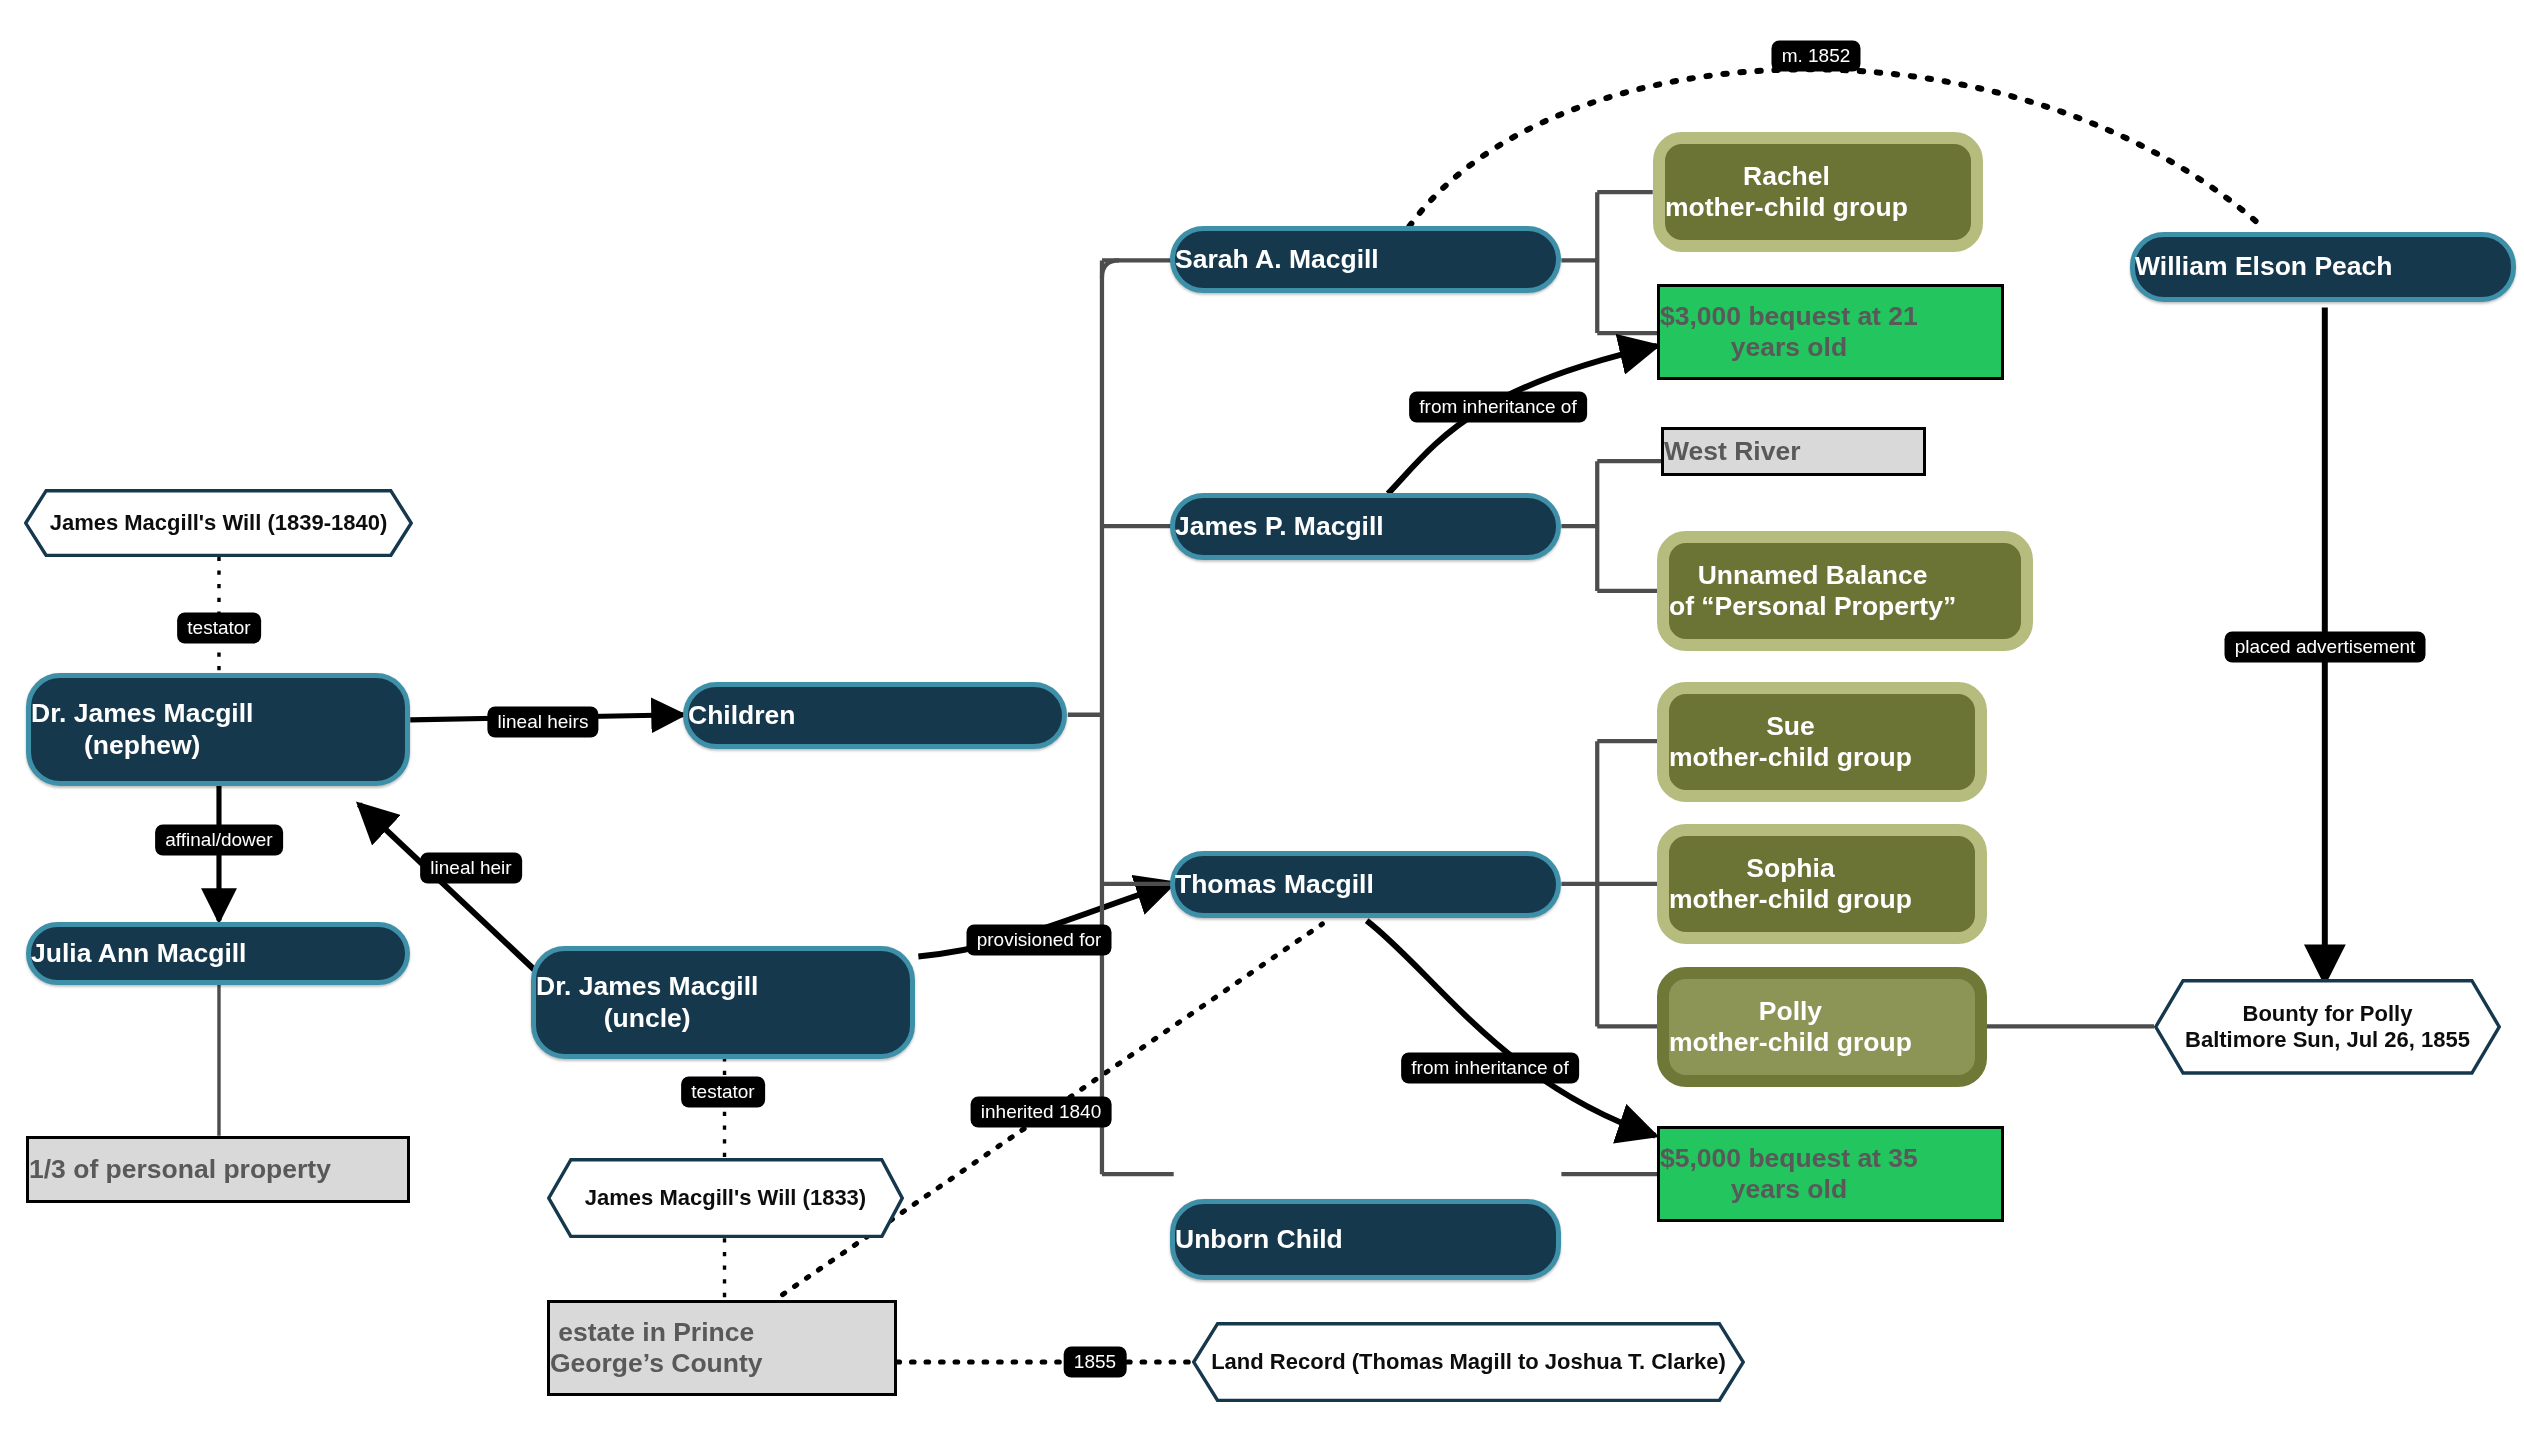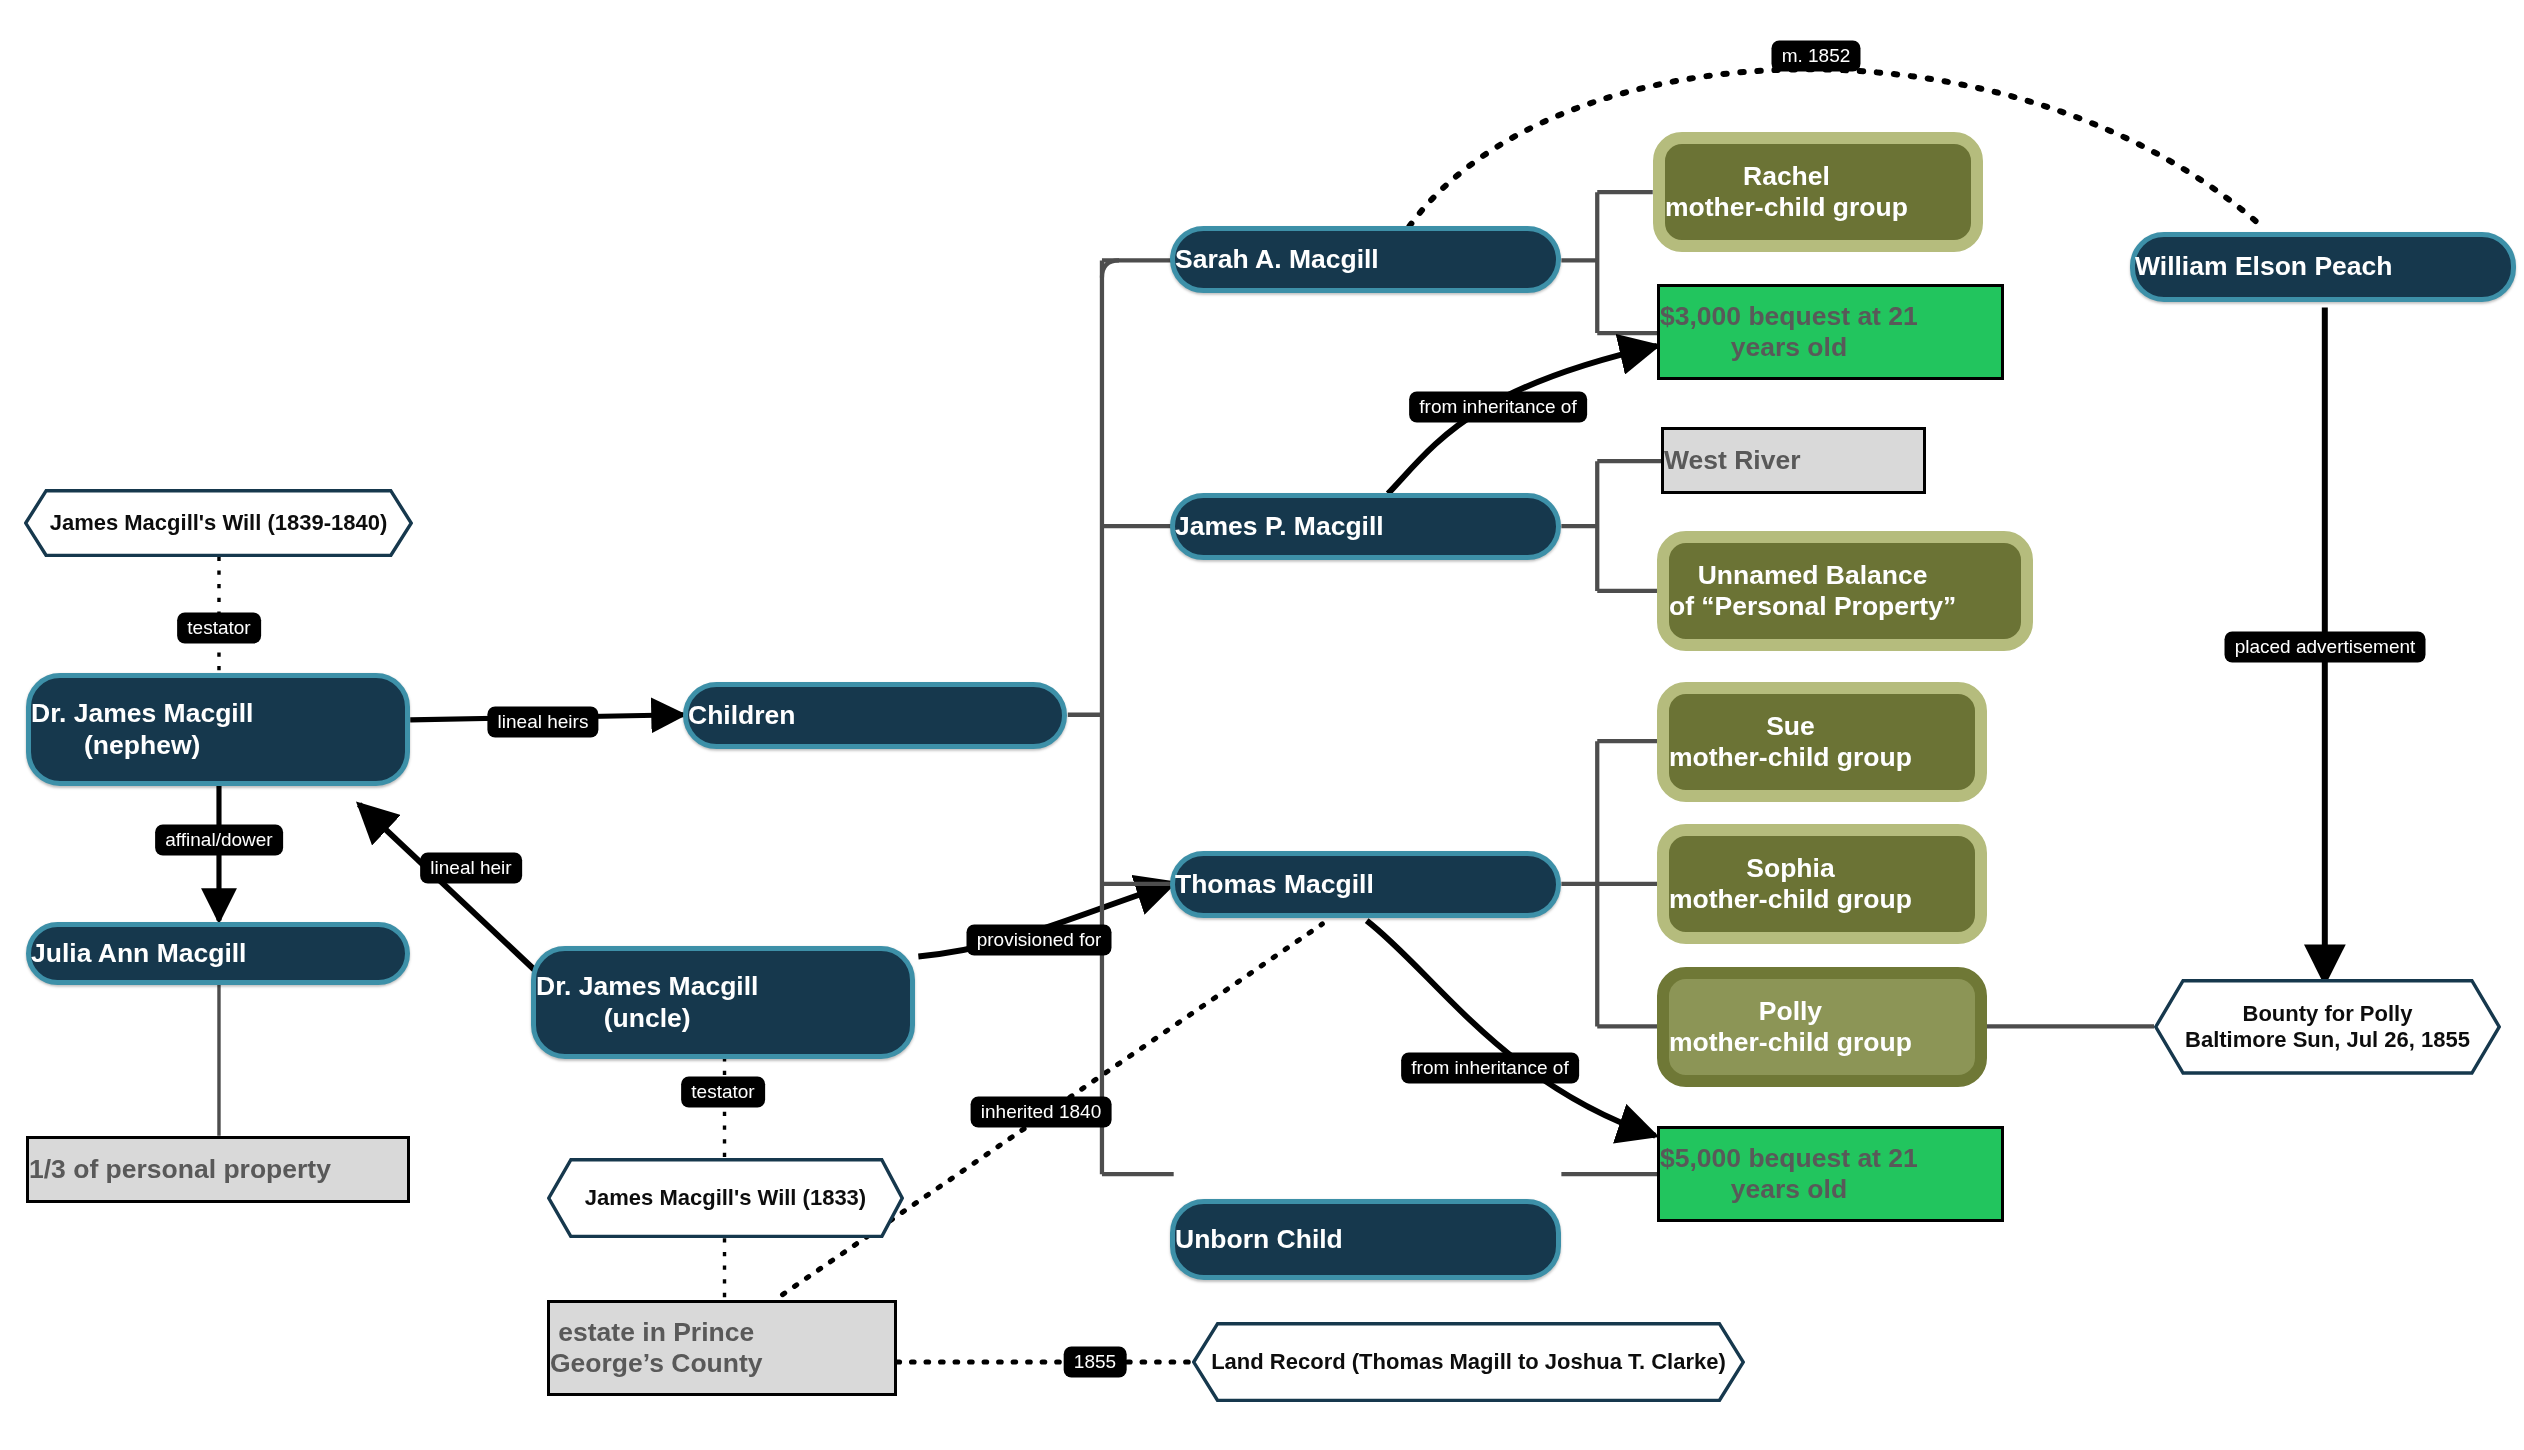--- a/index.html
+++ b/index.html
@@ -220,41 +220,41 @@
     <span>
       <span>Polly</span><br>
       <span>mother-child group</span>
     </span>
   </div>
 
   <div class="node prop" style="left:26px;top:1136px;width:384px;height:67px;">
     <span>1/3 of personal property</span>
   </div>
 
-  <div class="node prop" style="left:1661px;top:427px;width:265px;height:67px;">
+  <div class="node prop" style="left:1661px;top:427px;width:265px;height:49px;">
     <span>West River</span>
   </div>
 
   <div class="node prop" style="left:547px;top:1300px;width:350px;height:96px;">
     <span>
       <span>estate in Prince</span><br>
       <span>George’s County</span>
     </span>
   </div>
 
   <div class="node bequest" style="left:1657px;top:284px;width:347px;height:96px;">
     <span>
       <span>$3,000 bequest at 21</span><br>
       <span>years old</span>
     </span>
   </div>
 
   <div class="node bequest" style="left:1657px;top:1126px;width:347px;height:96px;">
     <span>
-      <span>$5,000 bequest at 21</span><br>
+      <span>$5,000 bequest at 35</span><br>
       <span>years old</span>
     </span>
   </div>
 
   <div class="elabel" style="left:219px;top:628px;">testator</div>
 
   <div class="elabel" style="left:543px;top:722px;">lineal heirs</div>
 
   <div class="elabel" style="left:219px;top:840px;">affinal/dower</div>
 

